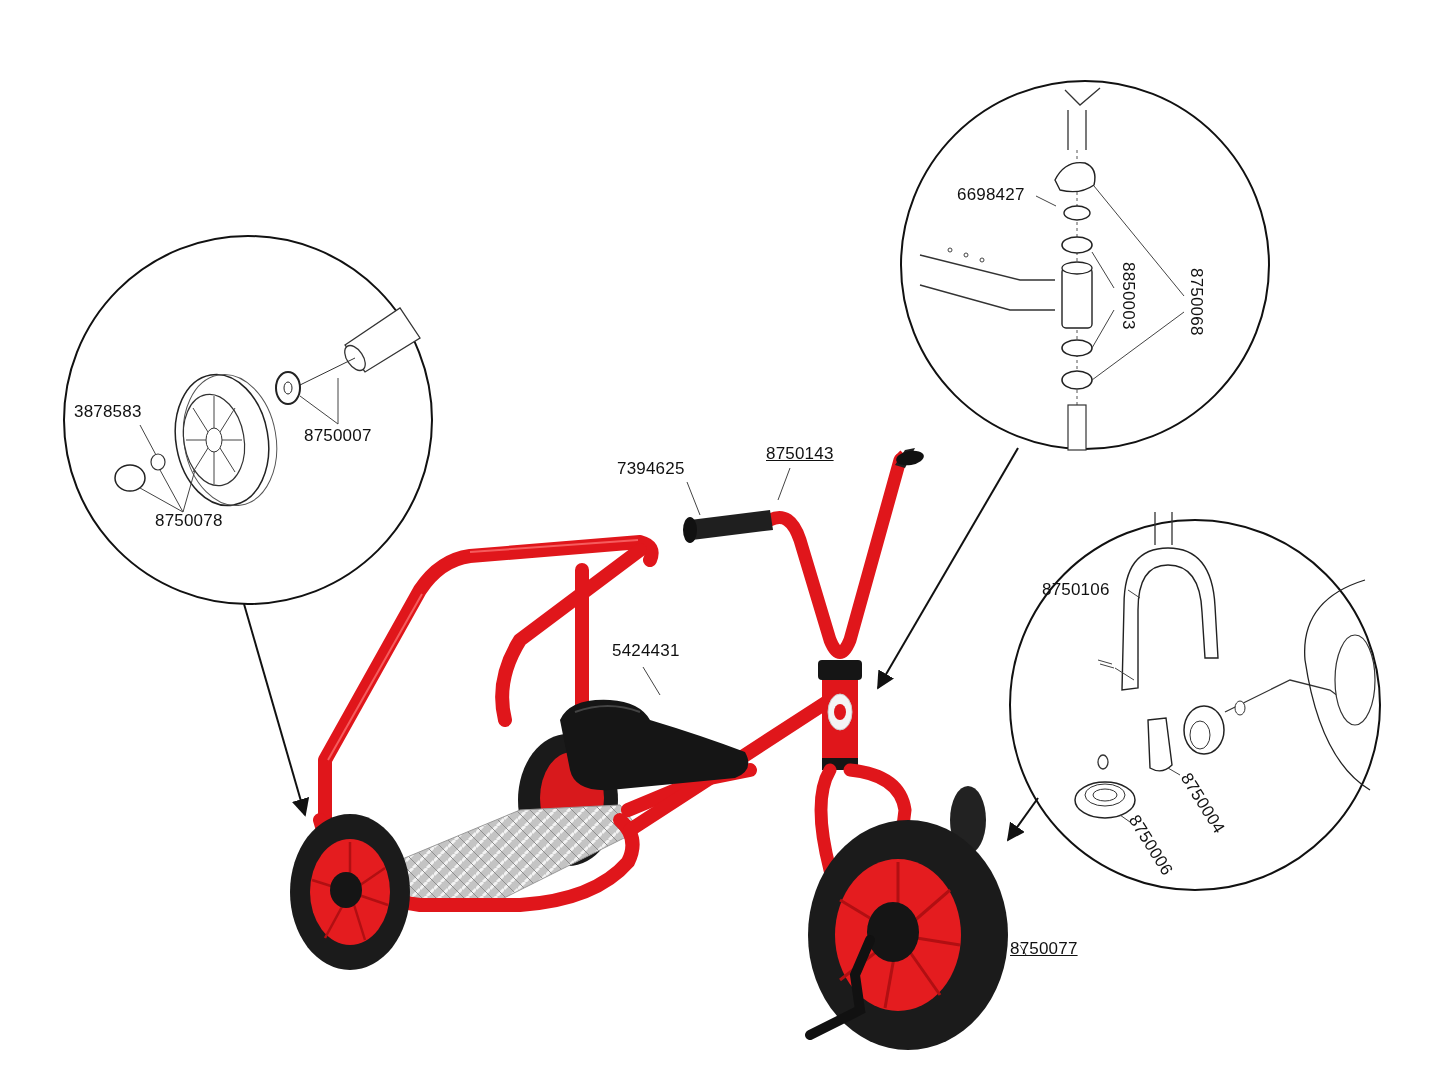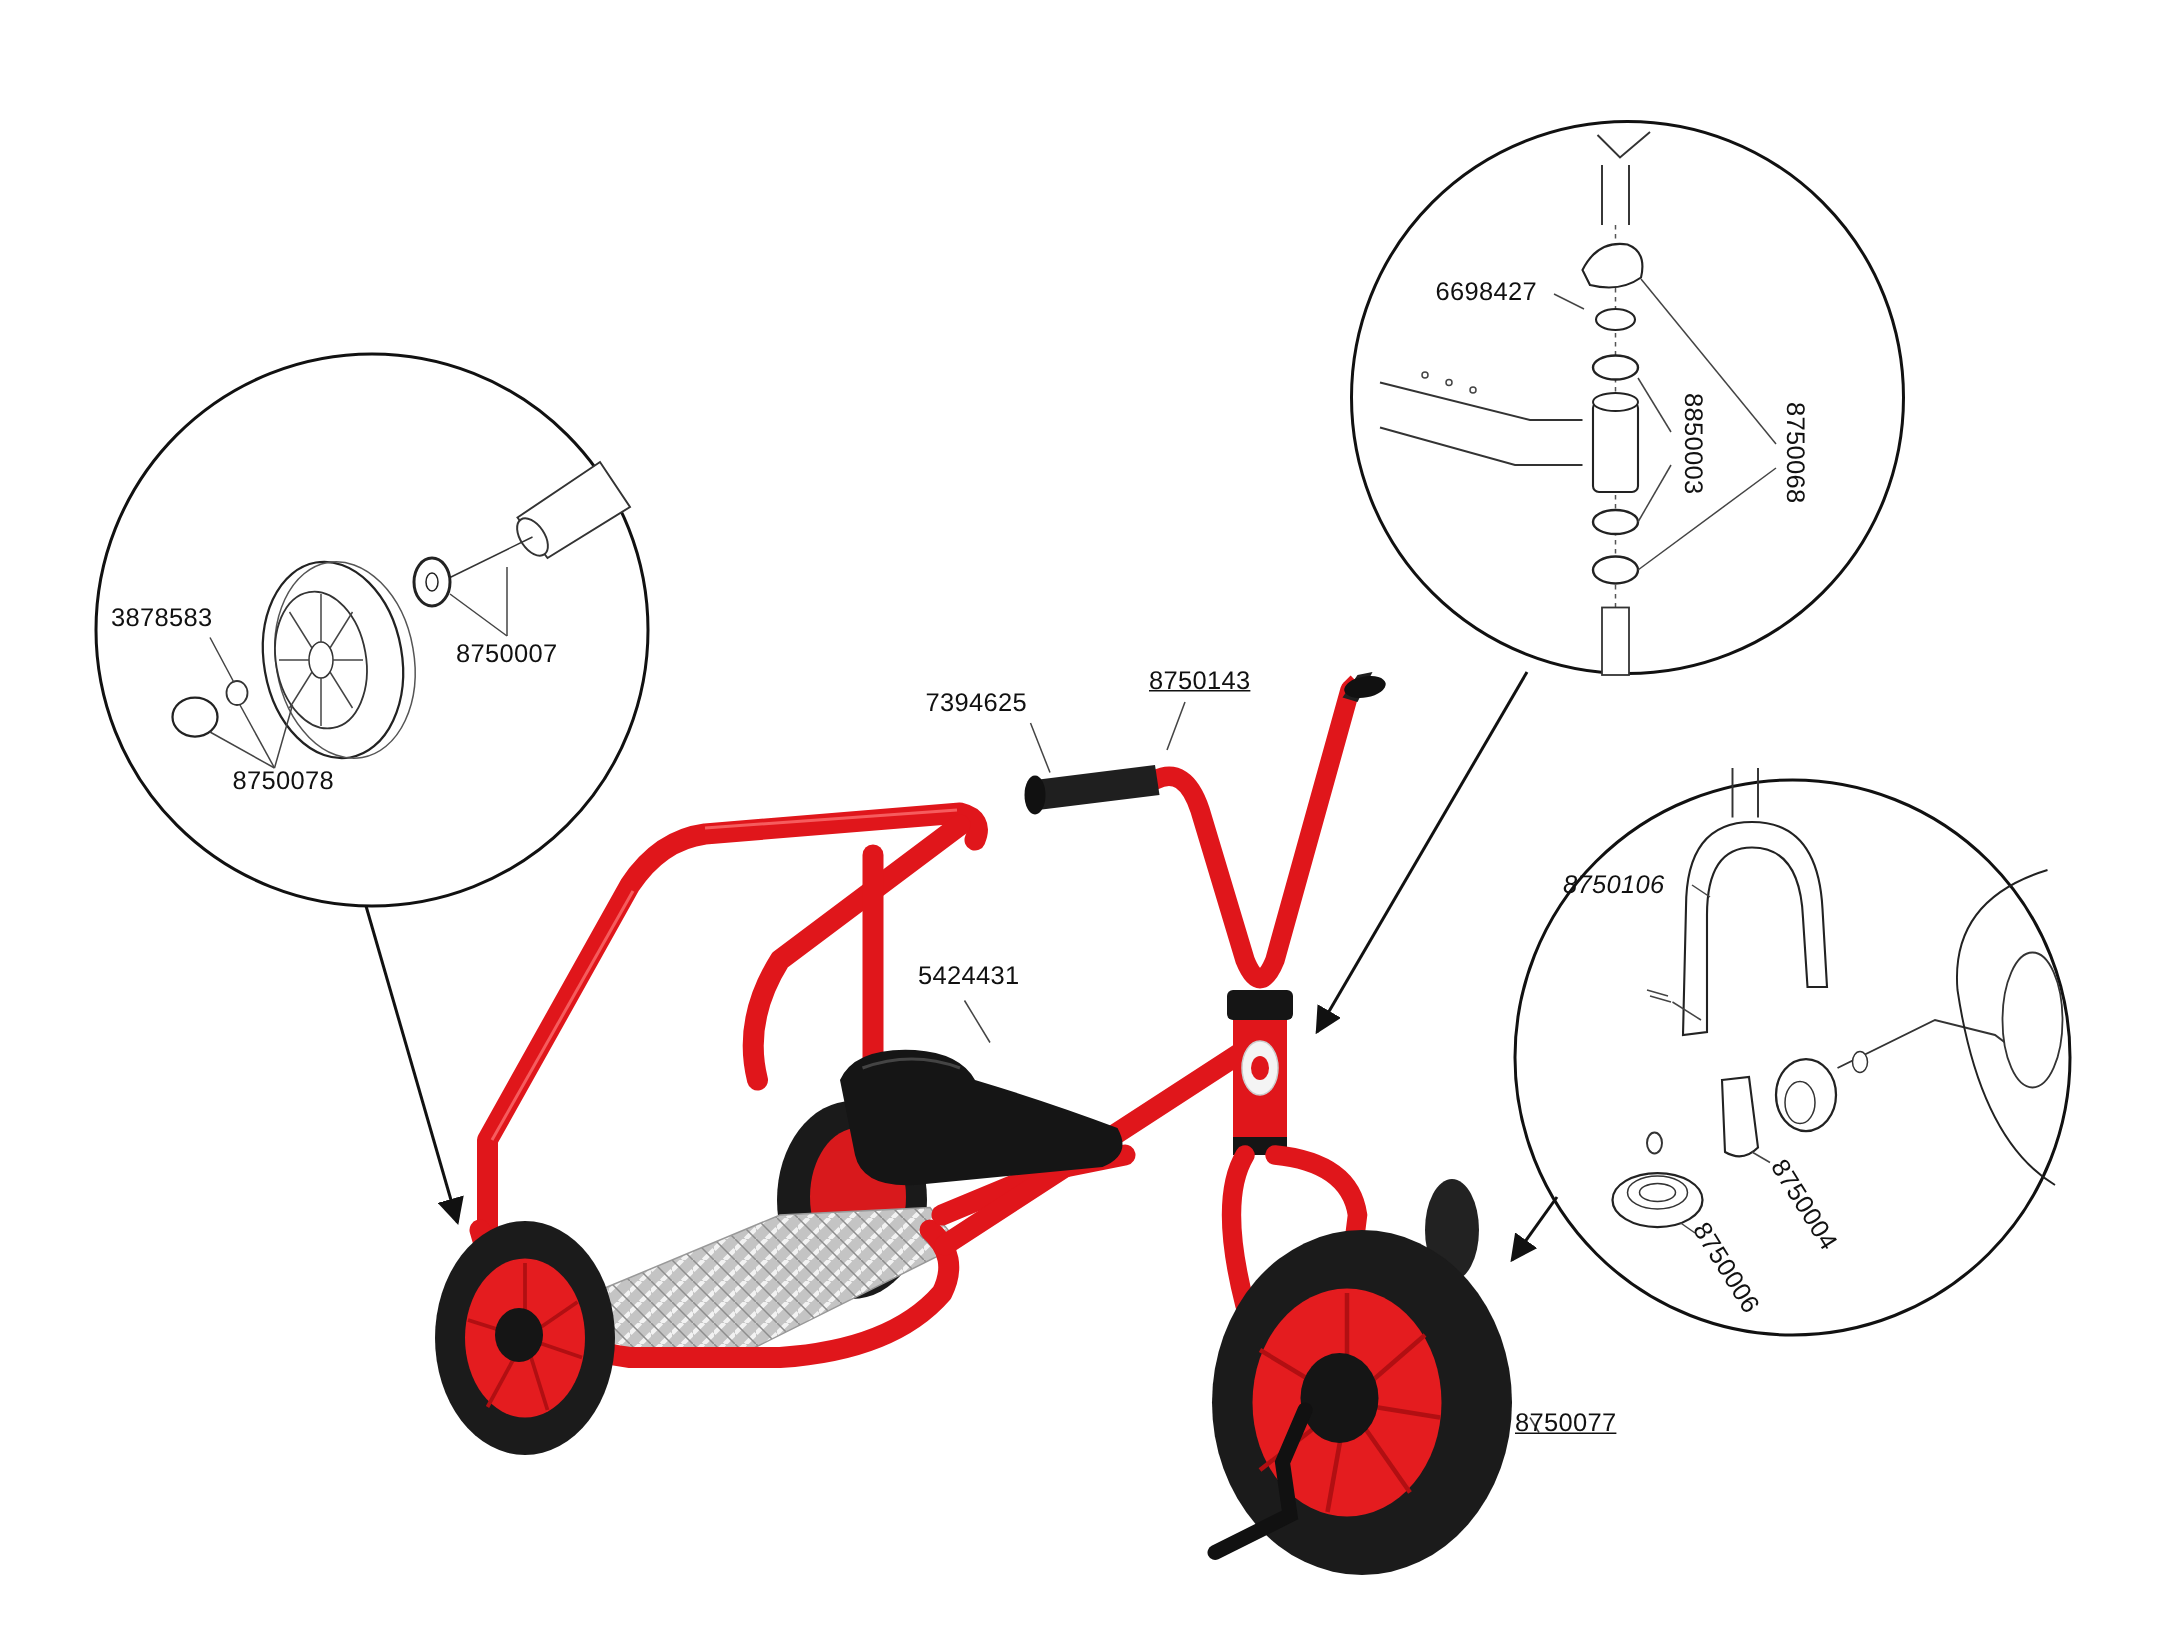--- a/index.html
+++ b/index.html
@@ -209,21 +209,21 @@
 
   
   <span class="label" style="left:74px; top:403px;">3878583</span>
   <span class="label" style="left:304px; top:427px;text-align:right;">8750007</span>
   <span class="label" style="left:155px; top:512px;">8750078</span>
 
   <span class="label" style="left:957px; top:186px;">6698427</span>
   <span class="label rot90" style="left:1137px; top:262px;">8850003</span>
   <span class="label rot90" style="left:1205px; top:268px;">8750068</span>
 
-  <span class="label" style="left:1042px; top:581px;font-style:italic;">8750106</span>
+  <span class="label" style="left:1042px; top:581px;">8750106</span>
   <span class="label rot60" style="left:1192px; top:770px;">8750004</span>
   <span class="label rot60" style="left:1140px; top:812px;">8750006</span>
 
   <span class="label" style="left:617px; top:460px;">7394625</span>
   <span class="label" style="left:766px; top:445px;text-decoration:underline;">8750143</span>
   <span class="label" style="left:612px; top:642px;">5424431</span>
   <span class="label" style="left:1010px; top:940px;text-decoration:underline;">8750077</span>
 </div>
 
 </body></html>

